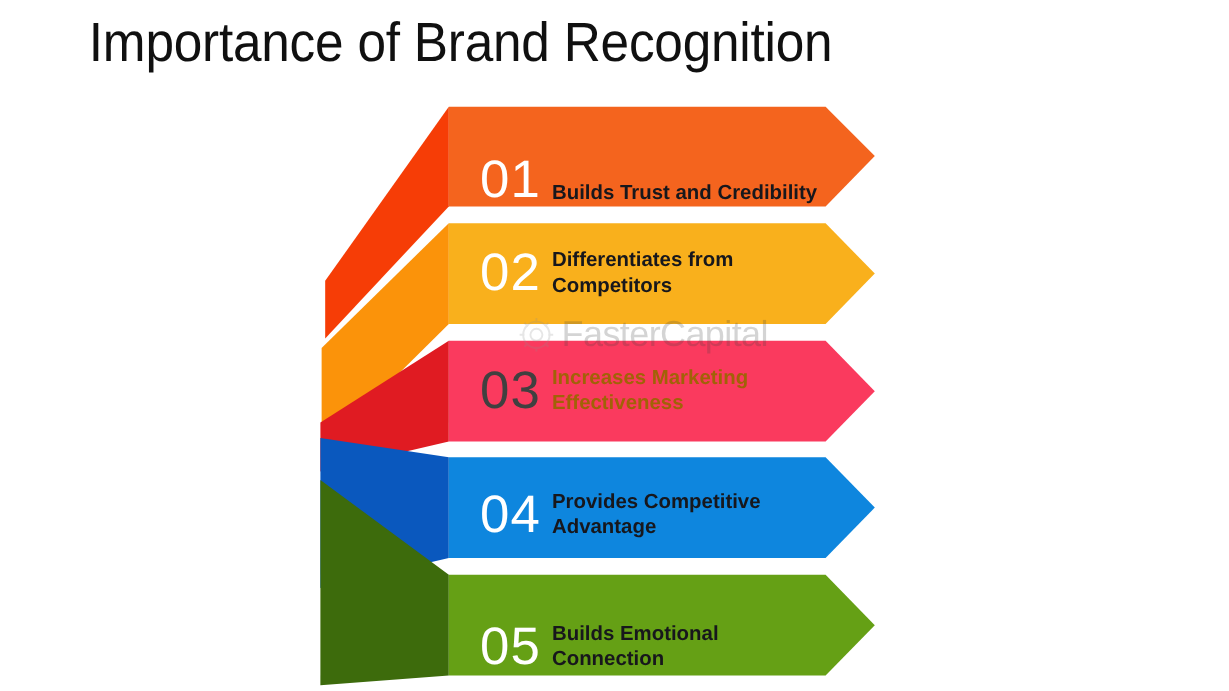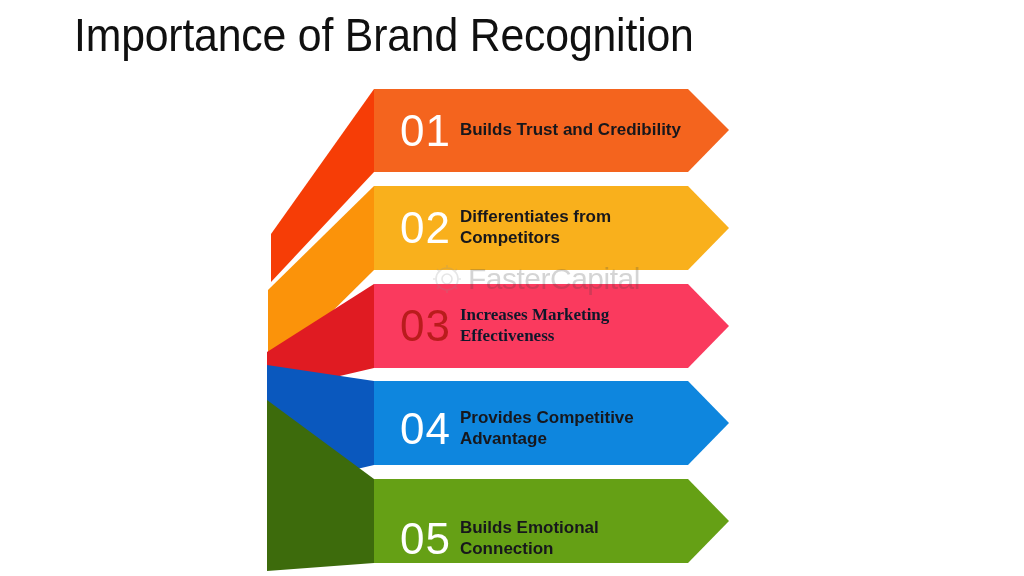--- a/index.html
+++ b/index.html
@@ -132,34 +132,34 @@
         <g fill="none" stroke="#8f8f8f" stroke-width="1.6">
           <circle cx="17" cy="17" r="11"></circle>
           <circle cx="17" cy="17" r="5"></circle>
           <path d="M17 3 L17 7 M17 27 L17 31 M3 17 L7 17 M27 17 L31 17
                    M7 7 L10 10 M24 24 L27 27 M27 7 L24 10 M10 24 L7 27"></path>
         </g>
       </svg>
       <span class="wm-text">FasterCapital</span>
     </div>
 
-    <div class="row-label" style="left:400px; top:89px; height:83px; width:300px;">
+    <div class="row-label" style="left:400px; top:89px; height:83px; width:300px;align-items:flex-end;">
       <span class="row-num" style="color: rgb(255, 255, 255);">01</span>
       <span class="row-text" style="color: rgb(23, 23, 28);">Builds Trust and Credibility</span>
     </div>
 
     <div class="row-label" style="left:400px; top:186px; height:84px; width:300px;">
       <span class="row-num" style="color: rgb(255, 255, 255);">02</span>
       <span class="row-text" style="color: rgb(23, 23, 28);">Differentiates from
 Competitors</span>
     </div>
 
     <div class="row-label" style="left:400px; top:284px; height:84px; width:300px;">
-      <span class="row-num" style="color: #b91c1c;">03</span>
-      <span class="row-text" style="color: #0f172a; font-family: Liberation Serif, serif;">Increases Marketing
+      <span class="row-num" style="color: #404040;">03</span>
+      <span class="row-text" style="color: #a16207;">Increases Marketing
 Effectiveness</span>
     </div>
 
     <div class="row-label" style="left:400px; top:381px; height:96px; width:300px;">
       <span class="row-num" style="color: rgb(255, 255, 255);">04</span>
       <span class="row-text" style="color: rgb(23, 23, 28);">Provides Competitive
 Advantage</span>
     </div>
 
     <div class="row-label" style="left:400px; top:497px; height:84px; width:300px;">

